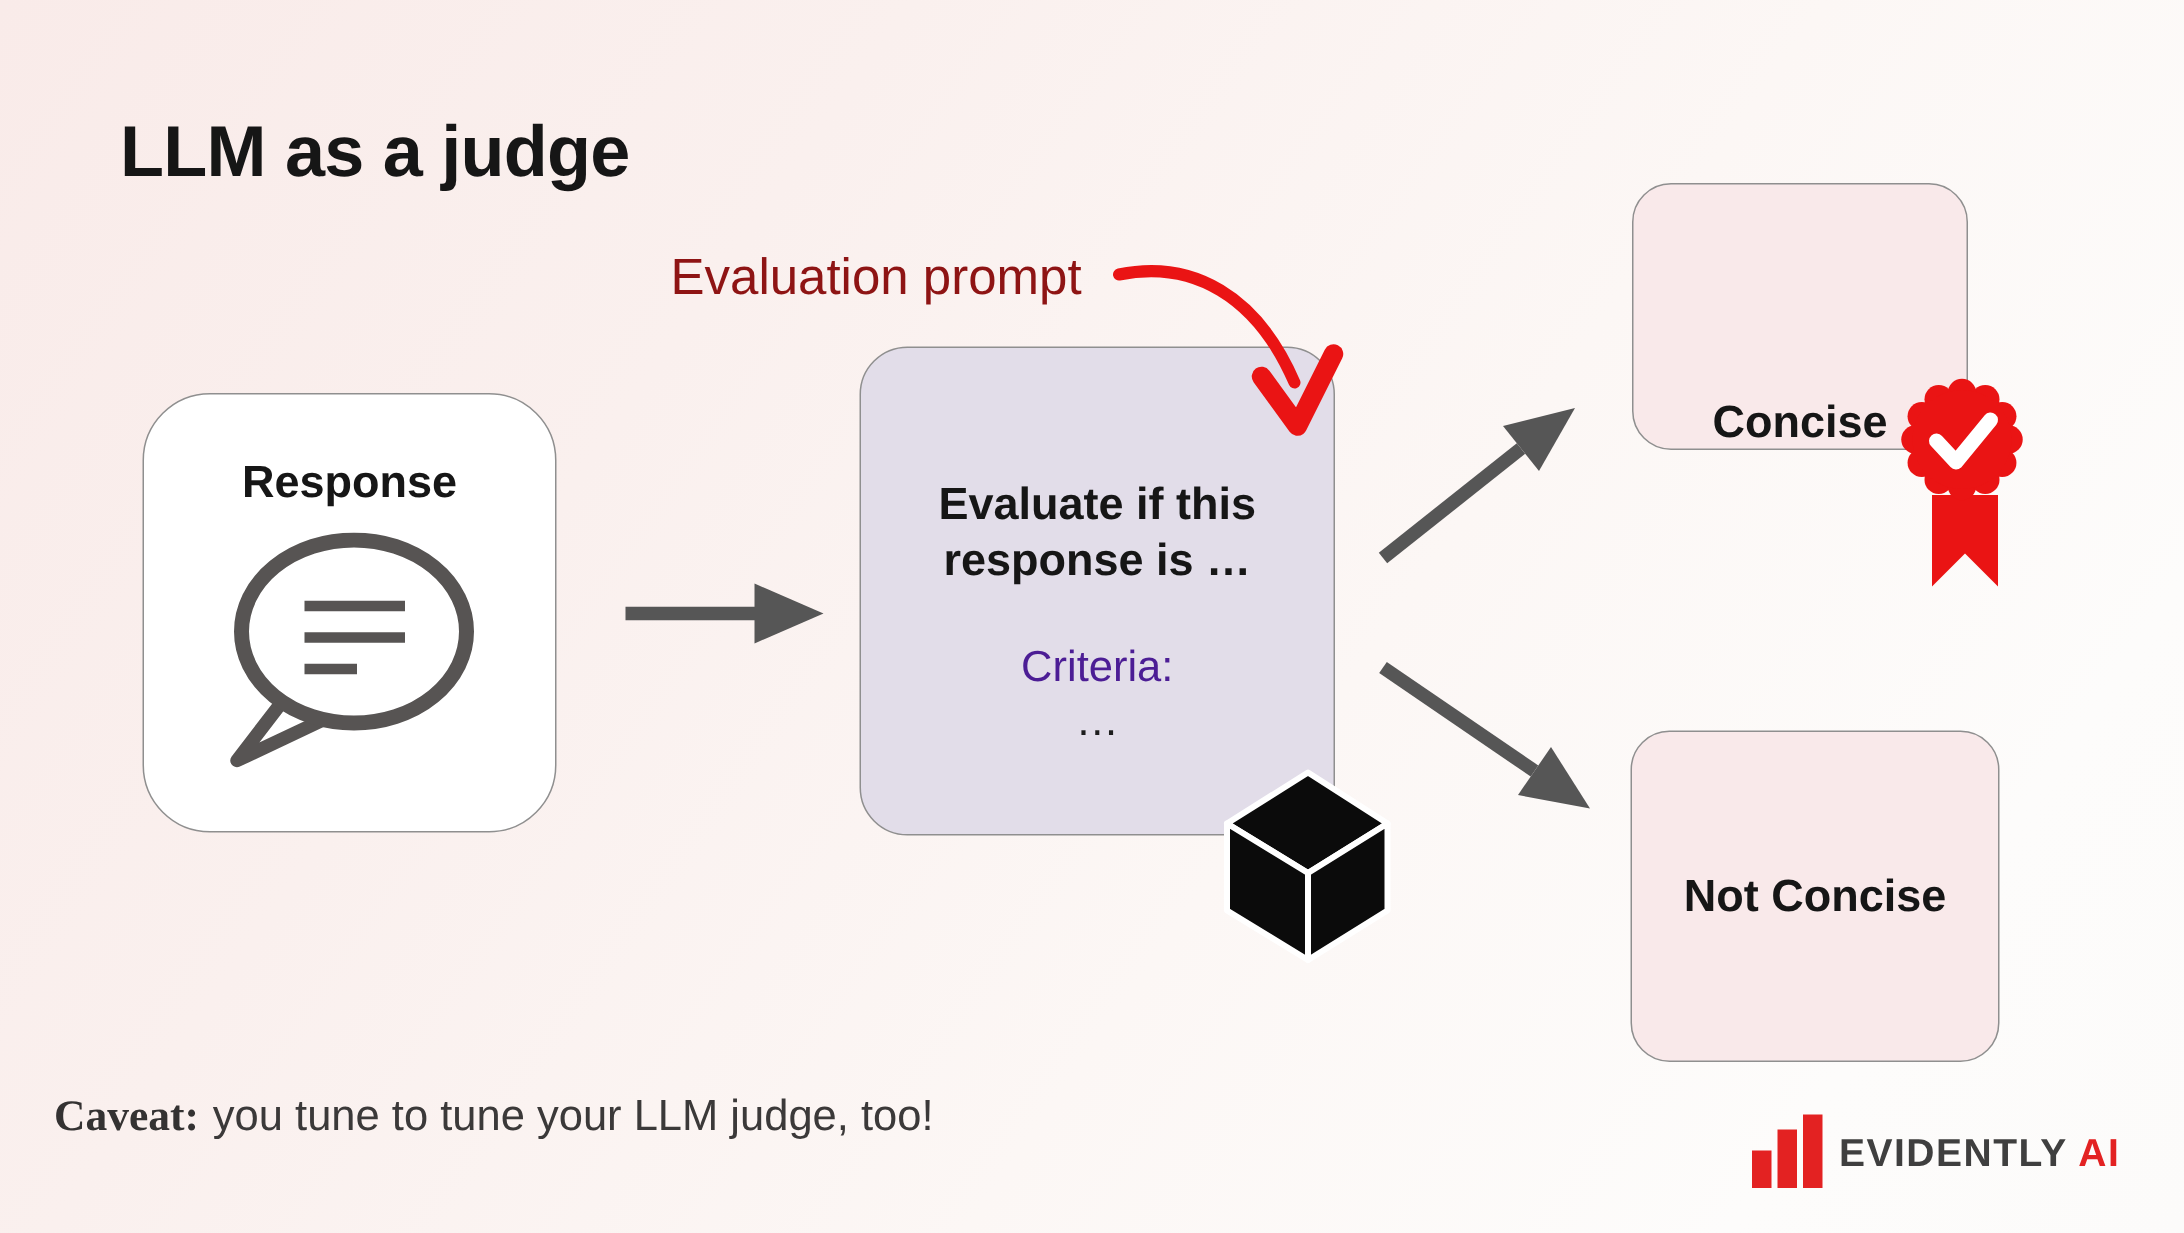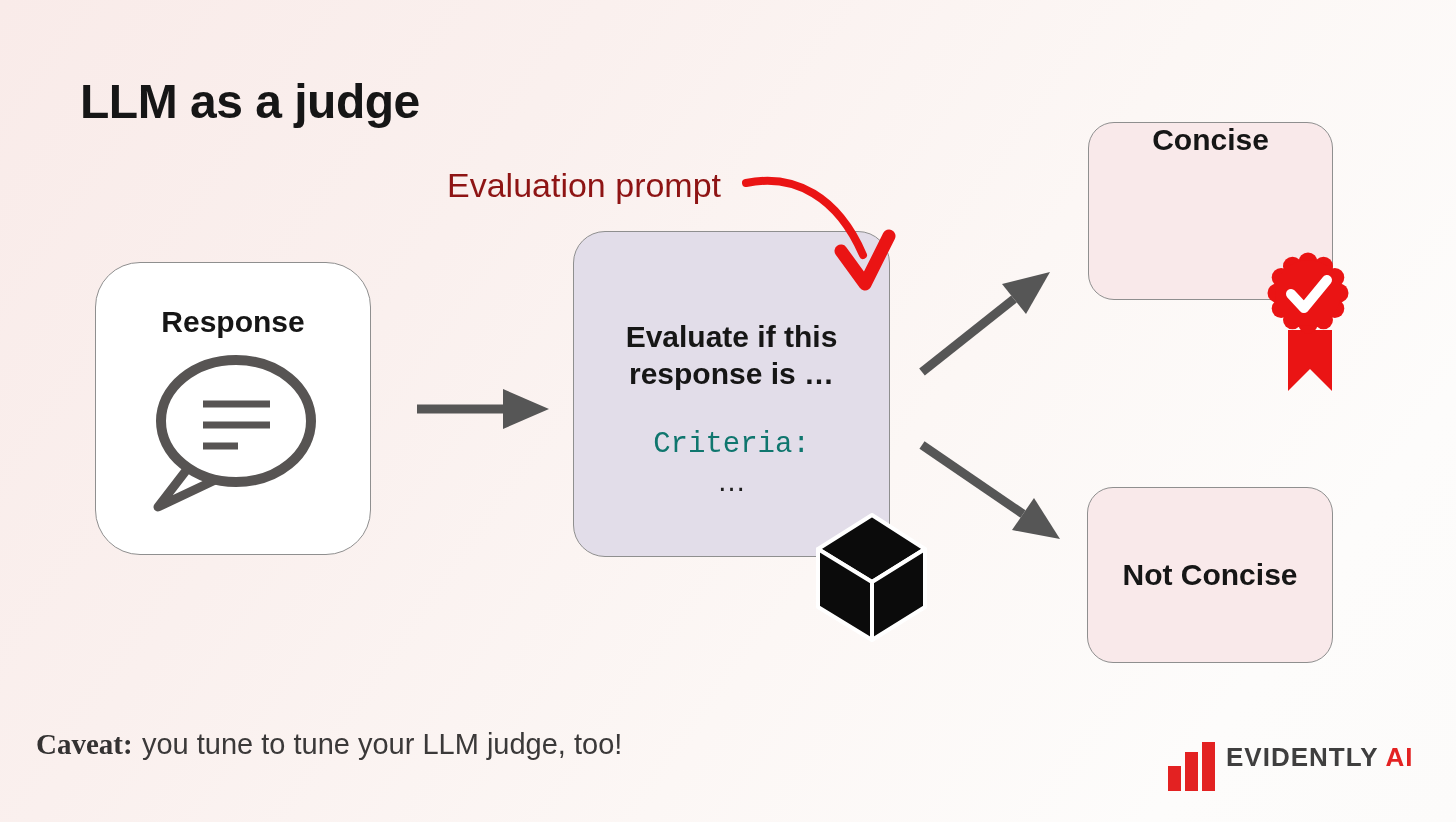--- a/index.html
+++ b/index.html
@@ -34,53 +34,52 @@
     background:var(--response-box-bg,#ffffff);
     padding-top:42px;
   }
   .node-judge {
     left:573px; top:231px; width:317px; height:326px;
     border-radius:32px;
     background:var(--judge-box-bg,#e2dde9);
     padding-top:86px;
   }
   .node-concise {
-    left:1088px; top:122px; width:245px; height:178px;
+    left:1088px; top:122px; width:224px; height:178px;
     border-radius:26px;
     background:var(--result-box-bg,#f9e9ea);
-    justify-content:flex-start;
+    justify-content:flex-end;
   }
   .node-notconcise {
-    left:1087px; top:487px; width:246px; height:176px;
+    left:1087px; top:487px; width:246px; height:221px;
     border-radius:26px;
     background:var(--result-box-bg,#f9e9ea);
     justify-content:center;
   }
   .node-label { font-size:30px; font-weight:bold; color:var(--text-dark,#161616); }
 
   .judge-prompt {
     width:225px; text-align:center;
     font-size:30px; font-weight:bold; line-height:37px;
     color:var(--text-dark,#161616);
   }
   .judge-criteria {
     margin-top:36px; font-size:29px; line-height:34px; text-align:center;
-    color:#0f766e;
-    font-family:Liberation Mono, monospace;
+    color:#4c1d95;
   }
   .judge-ellipsis {
     margin-top:4px; font-size:29px; line-height:30px; text-align:center;
     color:#1d1d1d;
   }
 
   .caveat { left:36px; top:728px; font-size:29px; color:#3b3939; }
   .caveat b { color:#343232;font-family:Liberation Serif, serif; }
   .caveat span.rest { margin-left:0.32em; }
 
-  .logo { left:1168px; top:740px; height:54px; display:flex; }
+  .logo { left:1168px; top:740px; height:54px; display:flex; align-items:center; }
   .logo-text { font-size:26px; font-weight:bold; letter-spacing:1px; margin-left:10px; color:var(--logo-text,#3f3f3f); margin-top:2px; }
   .logo-text .ai { color:var(--logo-red,#e32222); margin-left:7px; }
 
   svg.overlay { left:0; top:0; width:1456px; height:822px; pointer-events:none; }
 </style>
 </head>
 <body>
 
 <div class="abs slide-title">LLM as a judge</div>
 

